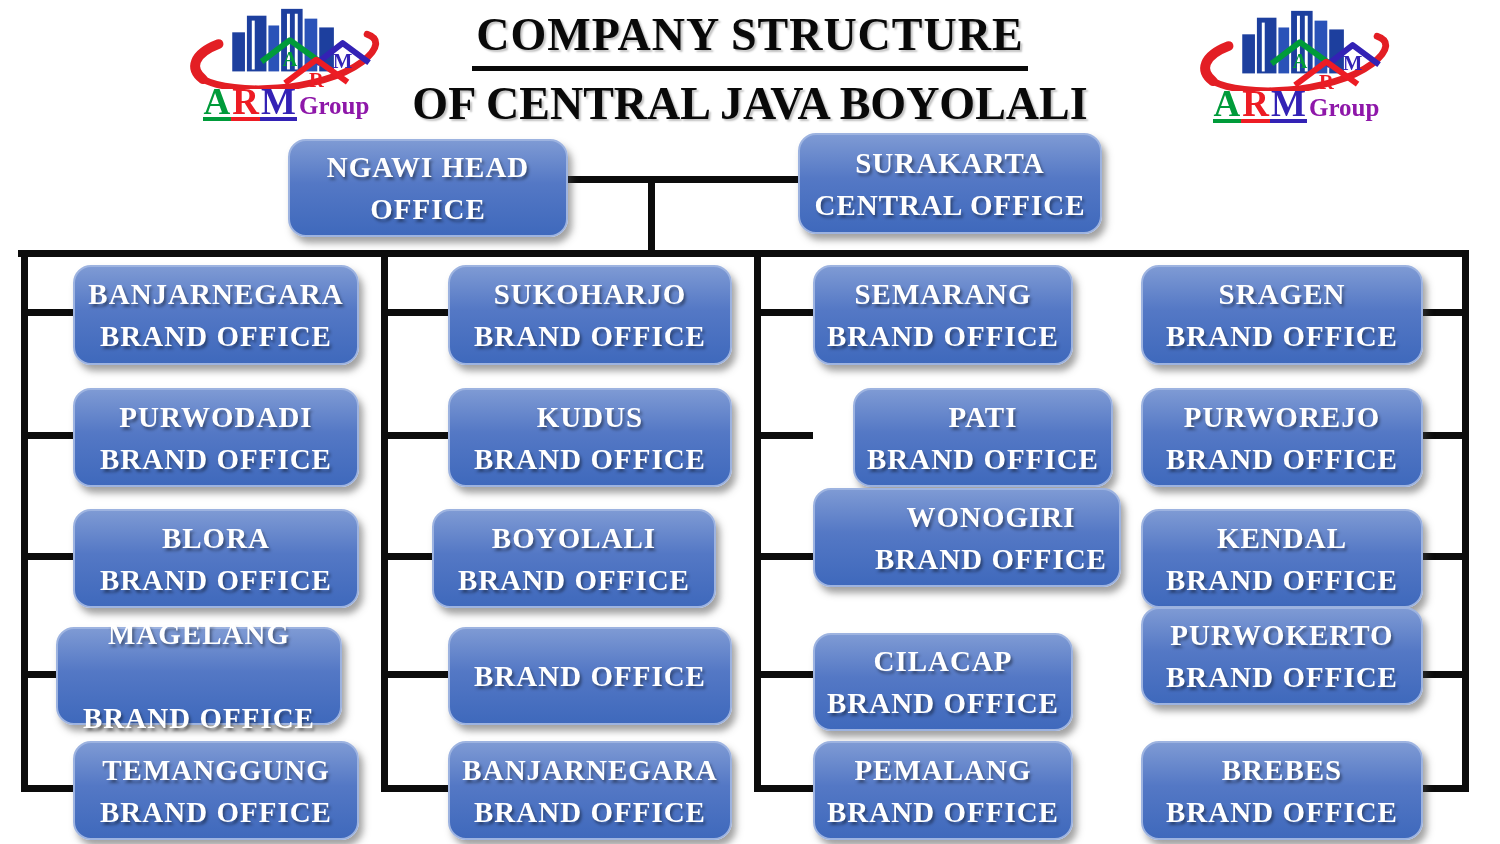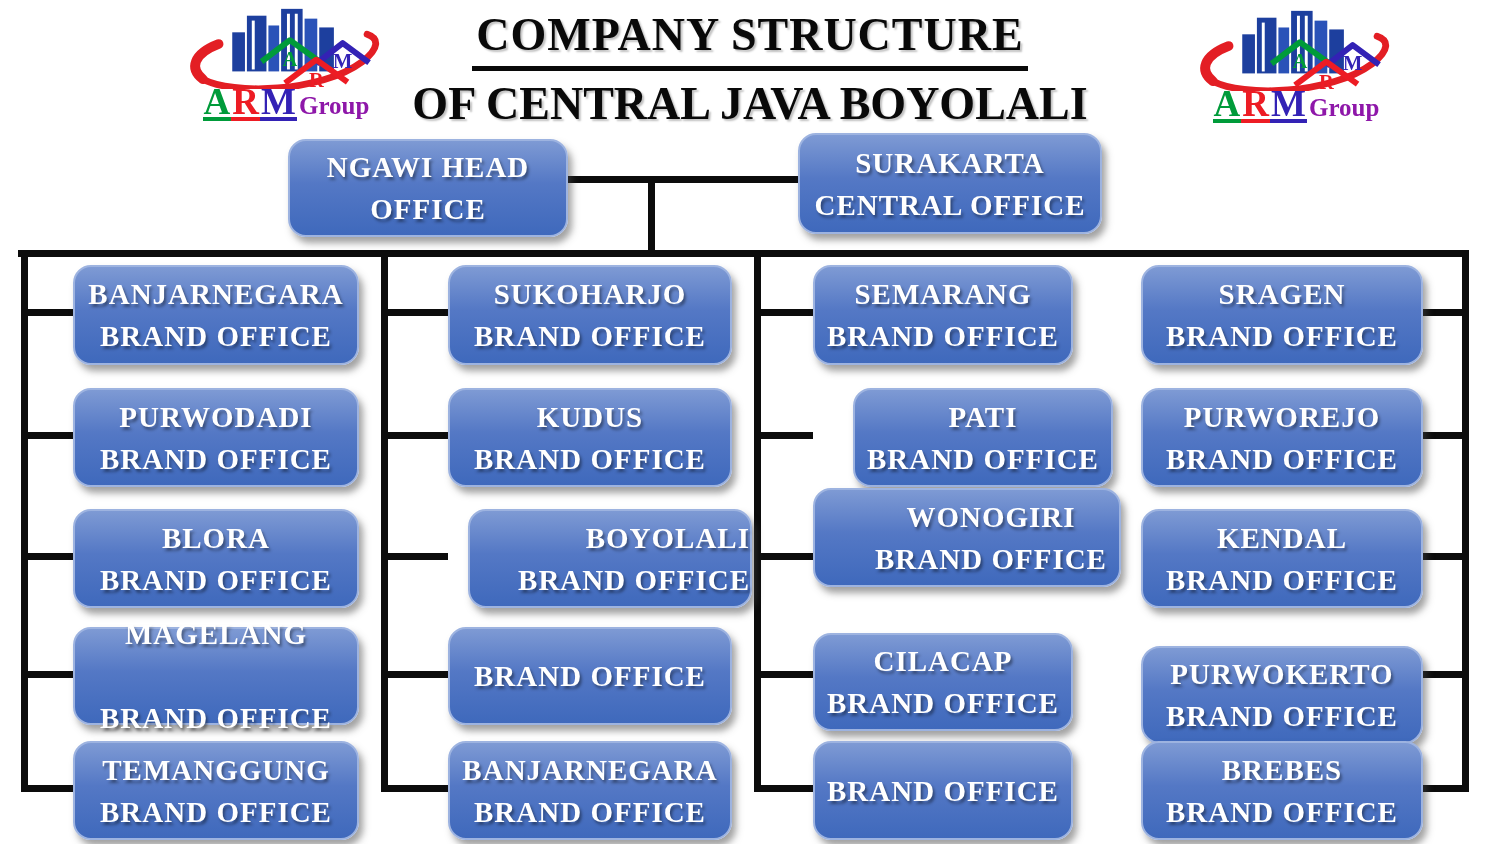--- a/index.html
+++ b/index.html
@@ -154,38 +154,38 @@
     <div class="bl">BRAND OFFICE</div>
   </div>
   <div class="box" style="left:73px;top:388px;width:282px;height:95px;">
     <div class="bl">PURWODADI</div>
     <div class="bl">BRAND OFFICE</div>
   </div>
   <div class="box" style="left:73px;top:509px;width:282px;height:95px;">
     <div class="bl">BLORA</div>
     <div class="bl">BRAND OFFICE</div>
   </div>
-  <div class="box" style="left:73px;top:627px;width:282px;height:94px;gap:42px;">
+  <div class="box" style="left:56px;top:627px;width:282px;height:94px;gap:42px;">
     <div class="bl">MAGELANG</div>
     <div class="bl">BRAND OFFICE</div>
   </div>
   <div class="box" style="left:73px;top:741px;width:282px;height:95px;">
     <div class="bl">TEMANGGUNG</div>
     <div class="bl">BRAND OFFICE</div>
   </div>
 
   <div class="box" style="left:448px;top:265px;width:280px;height:96px;">
     <div class="bl">SUKOHARJO</div>
     <div class="bl">BRAND OFFICE</div>
   </div>
   <div class="box" style="left:448px;top:388px;width:280px;height:95px;">
     <div class="bl">KUDUS</div>
     <div class="bl">BRAND OFFICE</div>
   </div>
-  <div class="box" style="left:468px;top:509px;width:280px;height:95px;align-items:flex-end;">
+  <div class="box" style="left:432px;top:509px;width:280px;height:95px;">
     <div class="bl">BOYOLALI</div>
     <div class="bl">BRAND OFFICE</div>
   </div>
   <div class="box" style="left:448px;top:627px;width:280px;height:94px;">
     <div class="bl">BRAND OFFICE</div>
   </div>
   <div class="box" style="left:448px;top:741px;width:280px;height:95px;">
     <div class="bl">BANJARNEGARA</div>
     <div class="bl">BRAND OFFICE</div>
   </div>
@@ -200,36 +200,37 @@
   </div>
   <div class="box" style="left:813px;top:488px;width:256px;height:95px;padding-left:48px;">
     <div class="bl">WONOGIRI</div>
     <div class="bl">BRAND OFFICE</div>
   </div>
   <div class="box" style="left:813px;top:627px;width:256px;height:94px;margin-top:6px;">
     <div class="bl">CILACAP</div>
     <div class="bl">BRAND OFFICE</div>
   </div>
   <div class="box" style="left:813px;top:741px;width:256px;height:95px;">
+    <div class="bl">PEMALANG</div>
     <div class="bl">BRAND OFFICE</div>
   </div>
 
   <div class="box" style="left:1141px;top:265px;width:278px;height:96px;">
     <div class="bl">SRAGEN</div>
     <div class="bl">BRAND OFFICE</div>
   </div>
   <div class="box" style="left:1141px;top:388px;width:278px;height:95px;">
     <div class="bl">PURWOREJO</div>
     <div class="bl">BRAND OFFICE</div>
   </div>
   <div class="box" style="left:1141px;top:509px;width:278px;height:95px;">
     <div class="bl">KENDAL</div>
     <div class="bl">BRAND OFFICE</div>
   </div>
-  <div class="box" style="left:1141px;top:646px;width:278px;height:94px;border-radius:19px;">
+  <div class="box" style="left:1141px;top:607px;width:278px;height:94px;">
     <div class="bl">PURWOKERTO</div>
     <div class="bl">BRAND OFFICE</div>
   </div>
   <div class="box" style="left:1141px;top:741px;width:278px;height:95px;">
     <div class="bl">BREBES</div>
     <div class="bl">BRAND OFFICE</div>
   </div>
 
 </div>
 

